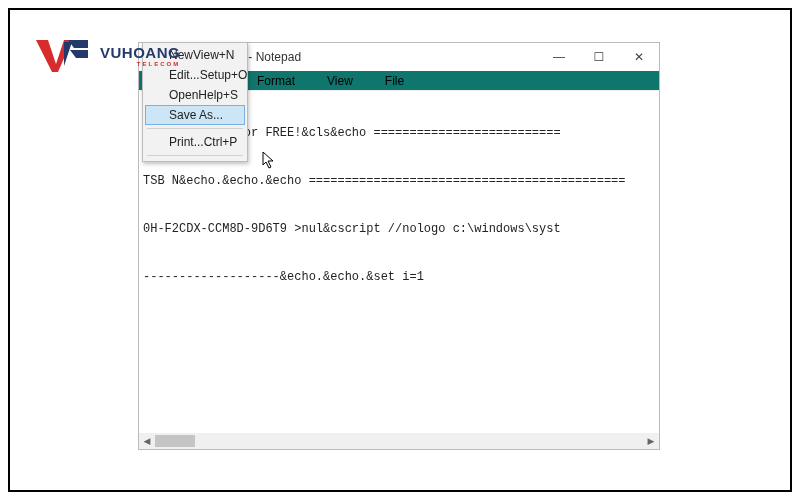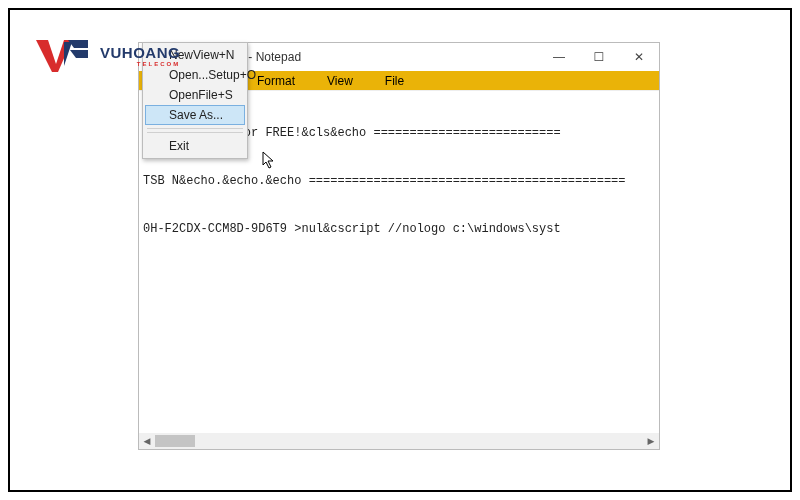--- a/index.html
+++ b/index.html
@@ -94,21 +94,21 @@
     font-size: 12px;
     color: #444;
   }
   .menubar {
     height: 20px;
     display: flex;
     align-items: center;
     gap: 16px;
     padding: 0 4px;
     font-size: 12px;
-    background: #eab308;
+    background: #0f766e;
     border-bottom: 1px solid #eee;
   }
   .menubar .menu-item {
     padding: 2px 8px;
     cursor: default;
   }
   .menubar .menu-item.active {
     border: 1px solid #7aa7d9;
     background: #e6f0fa;
   }
@@ -235,20 +235,21 @@
       <span class="menu-item">Edit</span>
       <span class="menu-item">Format</span>
       <span class="menu-item">View</span>
       <span class="menu-item">File</span>
     </div>
 
     <div class="editor">
       <div class="line">B / 8.1 / 10 for FREE!&amp;cls&amp;echo ==========================</div>
       <div class="line">TSB N&amp;echo.&amp;echo.&amp;echo ============================================</div>
       <div class="line">0H-F2CDX-CCM8D-9D6T9 &gt;nul&amp;cscript //nologo c:\windows\syst</div>
+      <div class="line">-------------------&amp;echo.&amp;echo.&amp;set i=1</div>
       <div class="line"></div>
       
       
       
       
       
       
       
       
       
@@ -261,36 +262,36 @@
       <div class="arrow-r">▶</div>
     </div>
   </div>
 
   <div class="dropdown">
     <div class="dd-row">
       <span>New</span>
       <span>View+N</span>
     </div>
     <div class="dd-row">
-      <span>Open...</span>
+      <span>Edit...</span>
       <span>Setup+O</span>
     </div>
     <div class="dd-row">
       <span>Open</span>
-      <span>File+S</span>
+      <span>Help+S</span>
     </div>
     <div class="dd-row highlight">
       <span>Save As...</span>
       <span></span>
     </div>
     <div class="sep"></div>
+    <div class="dd-row">
+      <span>Print...</span>
+      <span>Ctrl+P</span>
+    </div>
     <div class="sep"></div>
-    <div class="dd-row">
-      <span>Exit</span>
-      <span></span>
-    </div>
   </div>
 
   <svg class="cursor-arrow" viewBox="0 0 14 18">
     <path d="M1 1 L1 14 L4 11 L7 17 L9 16 L6 10 L11 10 Z" fill="#fff" stroke="#000" stroke-width="1"></path>
   </svg>
 
 </div>
 
 </body></html>

